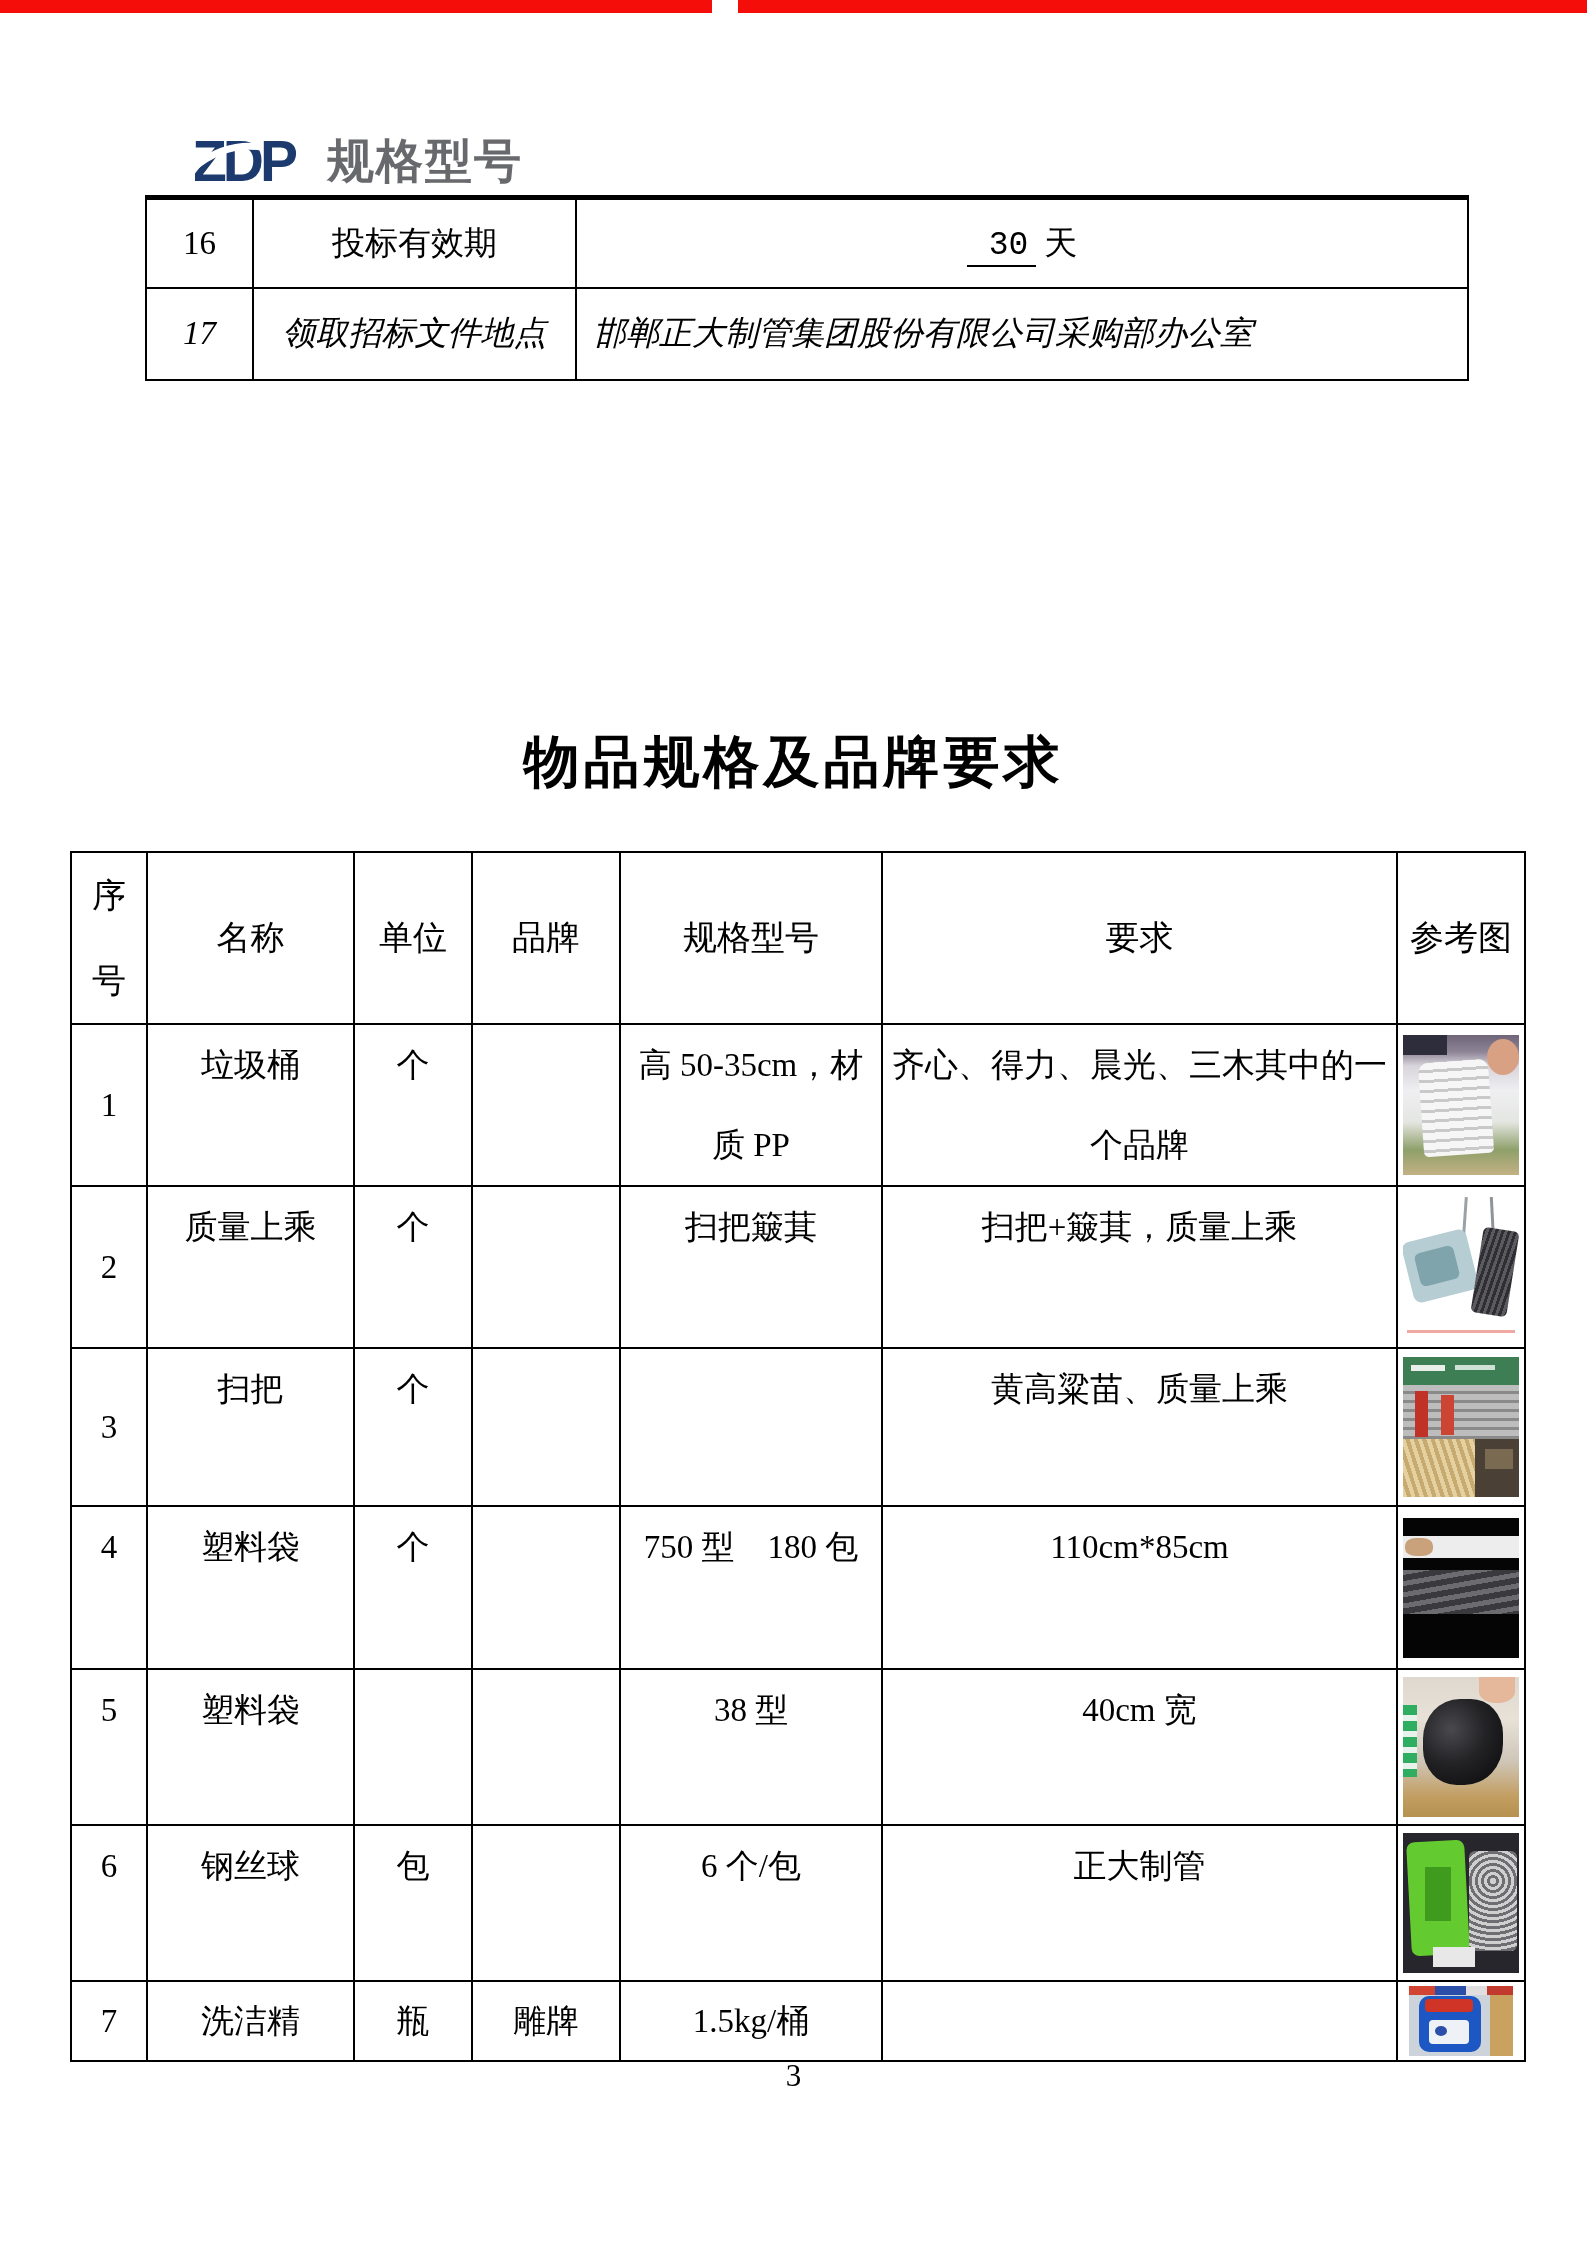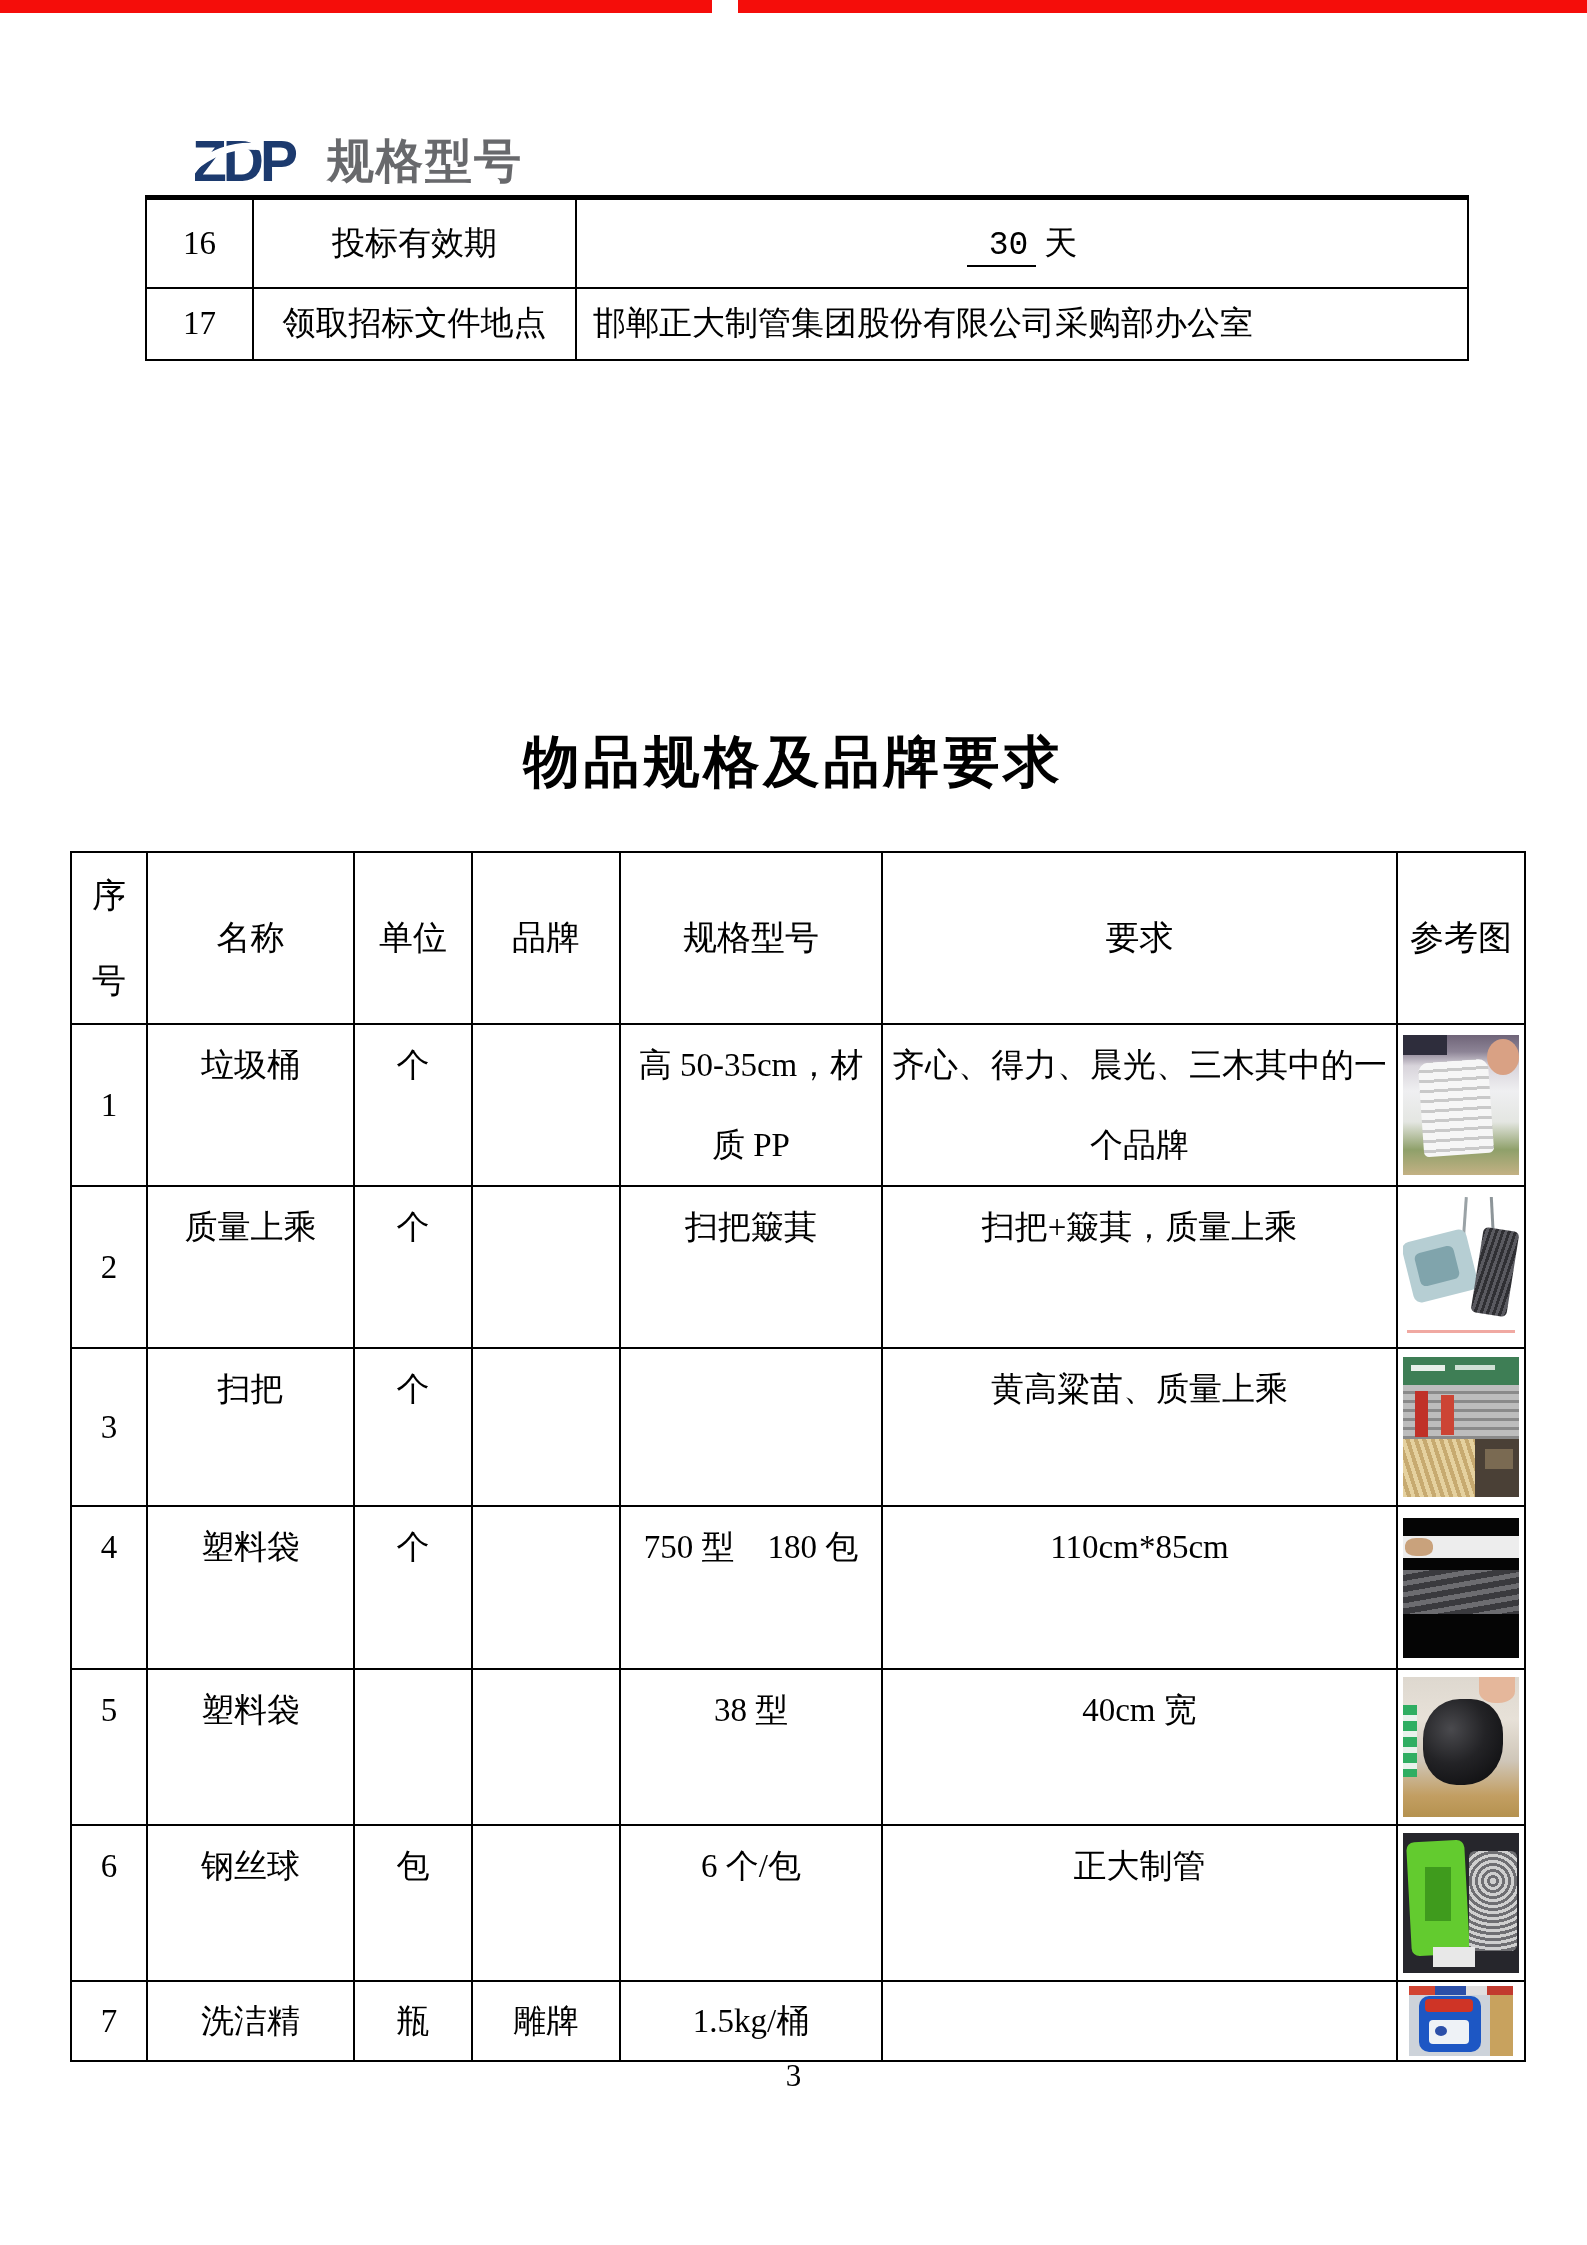--- a/index.html
+++ b/index.html
@@ -20,21 +20,21 @@
           font-size:31px;font-weight:bold;color:#1d3b6b;letter-spacing:2px;}
 
   
   table{border-collapse:collapse;table-layout:fixed;}
   td{border:2px solid #000;font-size:33px;text-align:center;vertical-align:middle;
      overflow:hidden;padding:0;}
 
   
   .t1{position:absolute;left:145px;top:195px;width:1322px;border-top:5px solid #000;}
   .t1 .rr16{height:90px;}
-  .t1 .rr17{height:72px;}
+  .t1 .rr17{height:92px;font-style:italic;}
   .t1 td.left{text-align:left;padding-left:16px;}
   .uline{border-bottom:2px solid #000;padding:0 8px 1px 22px;margin-right:8px;font-family:Liberation Mono, monospace;}
 
   
   .doc-title{position:absolute;left:0;top:730px;width:1587px;text-align:center;
              font-size:56px;line-height:64px;font-weight:bold;letter-spacing:4px;}
 
   
   .t2{position:absolute;left:70px;top:851px;width:1454px;}
   .t2 tr.hdr{height:159px;}

